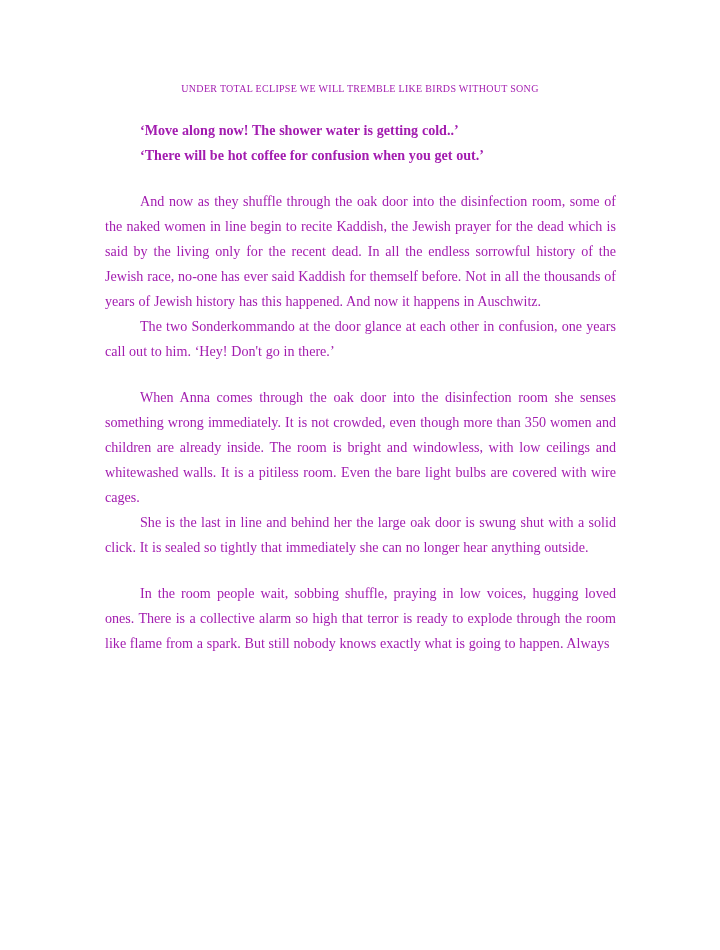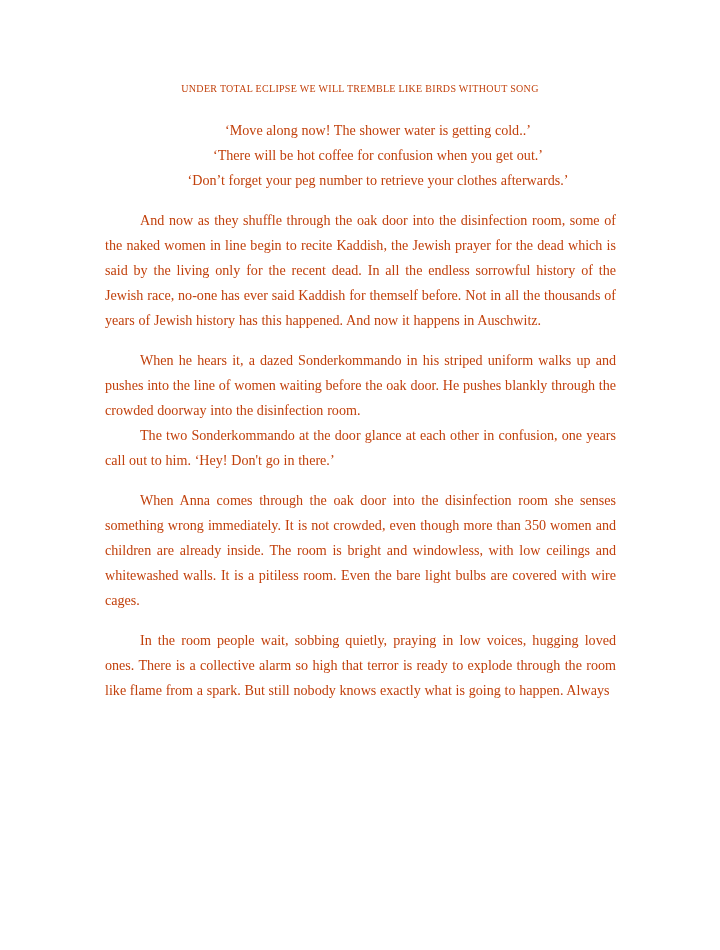--- a/index.html
+++ b/index.html
@@ -6,21 +6,21 @@
     margin: 0;
     padding: 0;
     background: #ffffff;
   }
   .page {
     position: relative;
     width: 720px;
     height: 950px;
     background: #ffffff;
     font-family: "Liberation Serif", "DejaVu Serif", serif;
-    color: #c2410c;
+    color: #a21caf;
     overflow: hidden;
     box-sizing: border-box;
   }
   .running-header {
     padding-top: 83px;
     text-align: center;
     font-size: 10px;
     line-height: 12px;
     letter-spacing: 0.3px;
     white-space: nowrap;
@@ -31,39 +31,39 @@
   }
   .para {
     margin: 0;
     font-size: 14.1px;
     line-height: 25px;
     text-align: justify;
     text-indent: 35px;
     word-spacing: 0.2px;
   }
   .para.dialogue {
-    text-align: center;
+    text-align: left;
+    font-weight: bold;
   }
   .para.gap {
-    margin-top: 15px;
+    margin-top: 21px;
   }
 </style>
 </head>
 <body>
 
 <div class="page">
   <div class="running-header">UNDER TOTAL ECLIPSE WE WILL TREMBLE LIKE BIRDS WITHOUT SONG</div>
 
   <div class="doc-body">
     <p class="para dialogue">‘Move along now! The shower water is getting cold..’</p>
     <p class="para dialogue">‘There will be hot coffee for confusion when you get out.’</p>
-    <p class="para dialogue">‘Don’t forget your peg number to retrieve your clothes afterwards.’</p>
 
     <p class="para gap">And now as they shuffle through the oak door into the disinfection room, some of the naked women in line begin to recite Kaddish, the Jewish prayer for the dead which is said by the living only for the recent dead. In all the endless sorrowful history of the Jewish race, no-one has ever said Kaddish for themself before. Not in all the thousands of years of Jewish history has this happened. And now it happens in Auschwitz.</p>
 
-    <p class="para gap">When he hears it, a dazed Sonderkommando in his striped uniform walks up and pushes into the line of women waiting before the oak door. He pushes blankly through the crowded doorway into the disinfection room.</p>
     <p class="para">The two Sonderkommando at the door glance at each other in confusion, one years call out to him. ‘Hey! Don't go in there.’</p>
 
     <p class="para gap">When Anna comes through the oak door into the disinfection room she senses something wrong immediately. It is not crowded, even though more than 350 women and children are already inside. The room is bright and windowless, with low ceilings and whitewashed walls. It is a pitiless room. Even the bare light bulbs are covered with wire cages.</p>
+    <p class="para">She is the last in line and behind her the large oak door is swung shut with a solid click. It is sealed so tightly that immediately she can no longer hear anything outside.</p>
 
-    <p class="para gap">In the room people wait, sobbing quietly, praying in low voices, hugging loved ones. There is a collective alarm so high that terror is ready to explode through the room like flame from a spark. But still nobody knows exactly what is going to happen. Always</p>
+    <p class="para gap">In the room people wait, sobbing shuffle, praying in low voices, hugging loved ones. There is a collective alarm so high that terror is ready to explode through the room like flame from a spark. But still nobody knows exactly what is going to happen. Always</p>
   </div>
 </div>
 
 </body></html>

